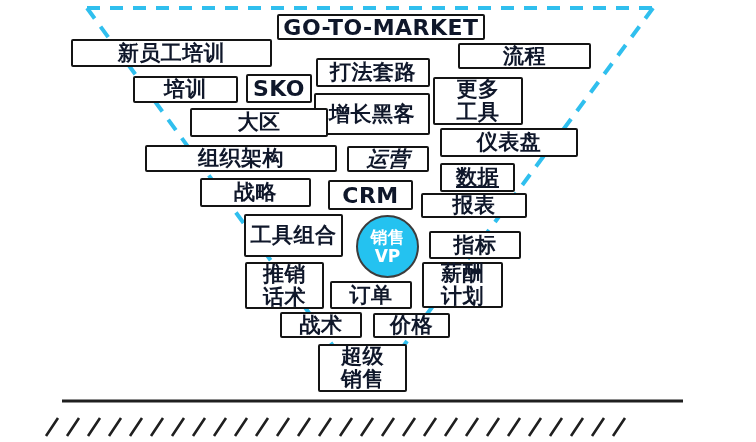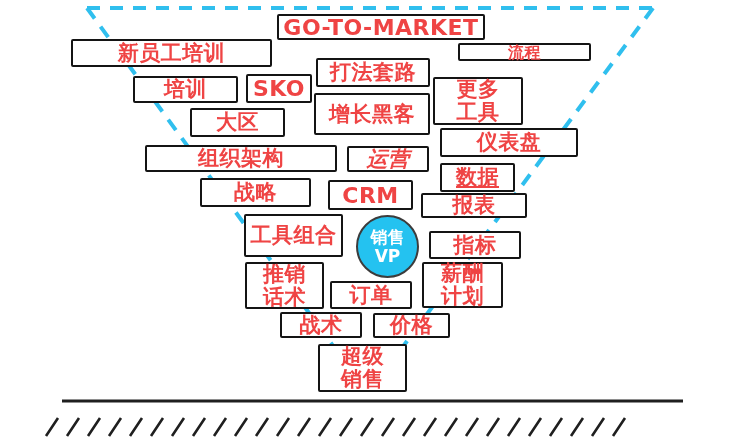--- a/index.html
+++ b/index.html
@@ -5,21 +5,21 @@
   html,body{margin:0;padding:0;background:#ffffff;}
   #stage{
     position:relative;width:756px;height:442px;background:#ffffff;overflow:hidden;
     font-family:"DejaVu Sans","Liberation Sans",sans-serif;
   }
   #bg-svg{position:absolute;left:0;top:0;z-index:0;}
   .dbox{
     position:absolute;box-sizing:border-box;z-index:2;
     background:#ffffff;border:2.5px solid #141414;border-radius:2px;
     display:flex;align-items:center;justify-content:center;
-    font-weight:bold;color:#ef4444;text-align:center;
+    font-weight:bold;color:#0f172a;text-align:center;
     white-space:pre-line;line-height:23px;letter-spacing:0.5px;
   }
   #vp-circle{
     position:absolute;z-index:3;left:356px;top:215px;width:63px;height:63px;
     border-radius:50%;box-sizing:border-box;border:2px solid #3c3c3c;
     display:flex;flex-direction:column;align-items:center;justify-content:center;
     color:#ffffff;font-weight:bold;font-size:17px;line-height:19px;text-align:center;
   }
 </style>
 </head>
@@ -33,28 +33,28 @@
       <line x1="87" y1="8" x2="368" y2="394"></line>
       <line x1="653" y1="8" x2="368" y2="394"></line>
     </g>
     <line x1="62" y1="401" x2="683" y2="401" stroke="#1f1f1f" stroke-width="3"></line>
     <path id="hatch-path" stroke="#1f1f1f" stroke-width="2.6" fill="none" d="M46,436 L58,418 M67,436 L79,418 M88,436 L100,418 M109,436 L121,418 M130,436 L142,418 M151,436 L163,418 M172,436 L184,418 M193,436 L205,418 M214,436 L226,418 M235,436 L247,418 M256,436 L268,418 M277,436 L289,418 M298,436 L310,418 M319,436 L331,418 M340,436 L352,418 M361,436 L373,418 M382,436 L394,418 M403,436 L415,418 M424,436 L436,418 M445,436 L457,418 M466,436 L478,418 M487,436 L499,418 M508,436 L520,418 M529,436 L541,418 M550,436 L562,418 M571,436 L583,418 M592,436 L604,418 M613,436 L625,418"></path>
   </svg>
 
   <div id="boxes-layer">
       <div class="dbox" style="left: 277px; top: 14px; width: 208px; height: 26px; font-size: 22px;">GO-TO-MARKET</div>
       <div class="dbox" style="left: 71px; top: 39px; width: 201px; height: 28px; font-size: 21px;">新员工培训</div>
-      <div class="dbox" style="left: 458px; top: 43px; width: 133px; height: 18px; font-size: 16px;">流程</div>
+      <div class="dbox" style="left: 458px; top: 43px; width: 133px; height: 26px; font-size: 21px;">流程</div>
       <div class="dbox" style="left: 316px; top: 58px; width: 114px; height: 29px; font-size: 21px;">打法套路</div>
       <div class="dbox" style="left: 133px; top: 76px; width: 105px; height: 27px; font-size: 21px;">培训</div>
       <div class="dbox" style="left: 246px; top: 74px; width: 66px; height: 29px; font-size: 22px;">SKO</div>
       <div class="dbox" style="left: 433px; top: 77px; width: 90px; height: 48px; font-size: 21px;">更多
 工具</div>
       <div class="dbox" style="left: 314px; top: 93px; width: 116px; height: 42px; font-size: 21px;">增长黑客</div>
-      <div class="dbox" style="left: 190px; top: 108px; width: 95px; height: 29px; font-size: 21px;">大区</div>
+      <div class="dbox" style="left: 190px; top: 108px; width: 138px; height: 29px; font-size: 21px;">大区</div>
       <div class="dbox" style="left: 440px; top: 128px; width: 138px; height: 29px; font-size: 21px;">仪表盘</div>
       <div class="dbox" style="left: 145px; top: 145px; width: 192px; height: 27px; font-size: 21px;">组织架构</div>
       <div class="dbox" style="left: 347px; top: 146px; width: 82px; height: 26px; font-size: 21px; font-style: italic;">运营</div>
       <div class="dbox" style="left: 440px; top: 163px; width: 75px; height: 29px; font-size: 21px; text-decoration: underline;">数据</div>
       <div class="dbox" style="left: 200px; top: 178px; width: 111px; height: 29px; font-size: 21px;">战略</div>
       <div class="dbox" style="left: 328px; top: 180px; width: 85px; height: 30px; font-size: 22px;">CRM</div>
       <div class="dbox" style="left: 421px; top: 193px; width: 106px; height: 25px; font-size: 21px;">报表</div>
       <div class="dbox" style="left: 244px; top: 214px; width: 99px; height: 43px; font-size: 21px;">工具组合</div>
       <div class="dbox" style="left: 429px; top: 231px; width: 92px; height: 28px; font-size: 21px;">指标</div>
       <div class="dbox" style="left: 245px; top: 262px; width: 79px; height: 47px; font-size: 21px;">推销

